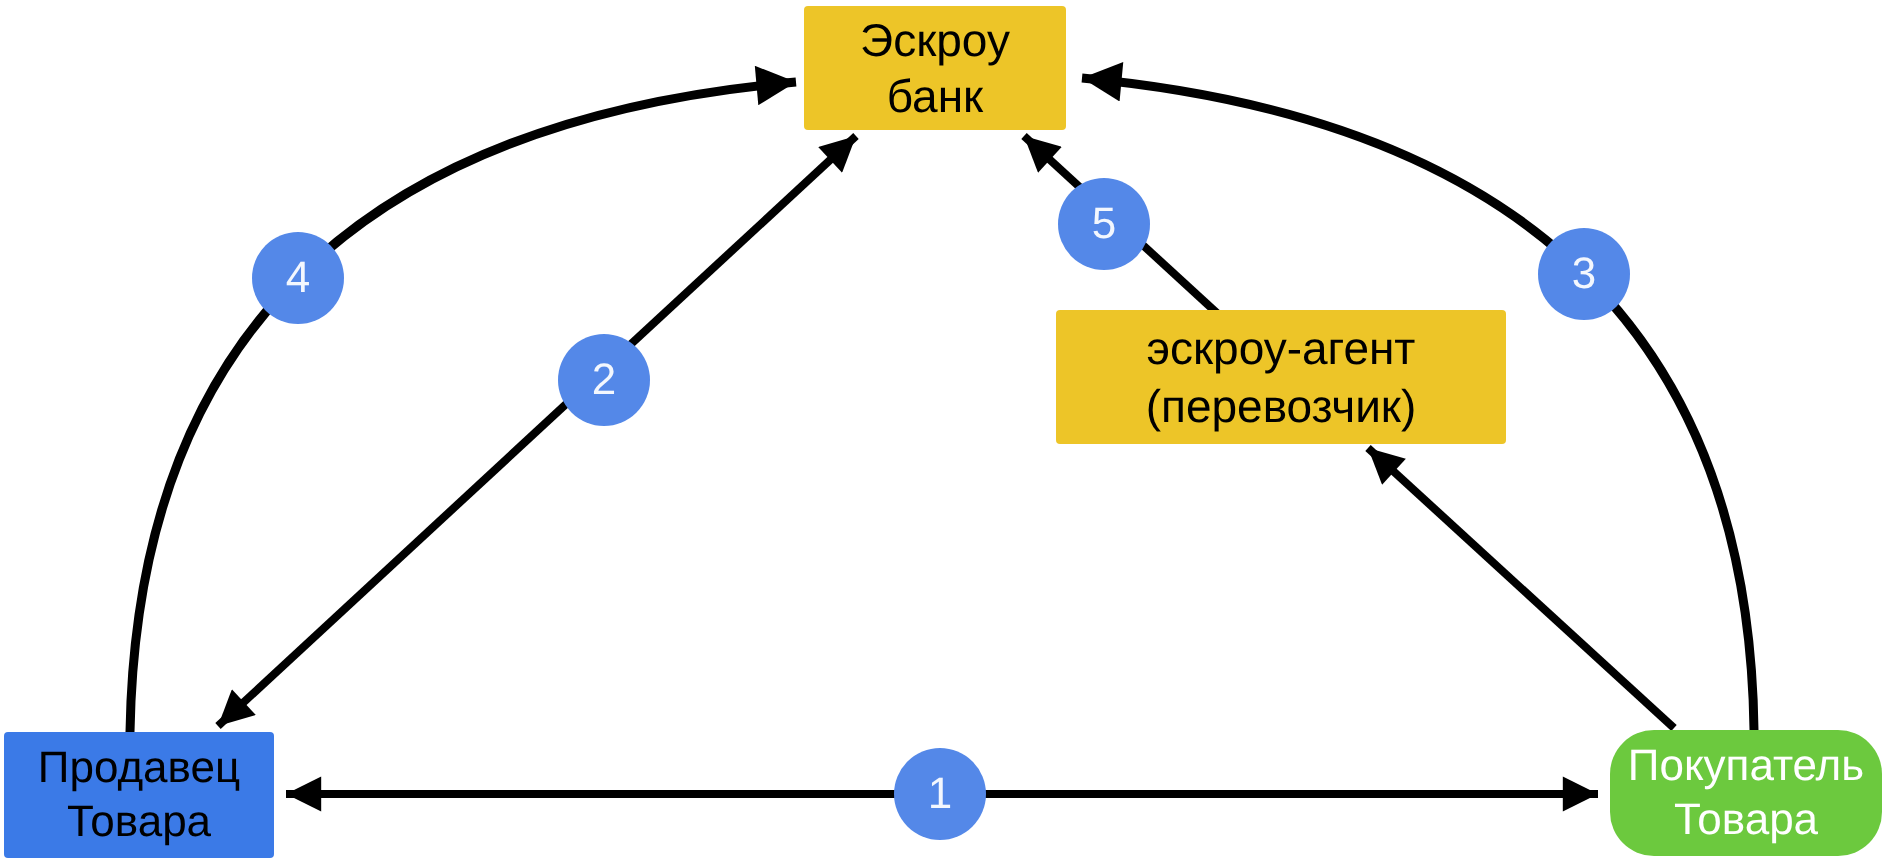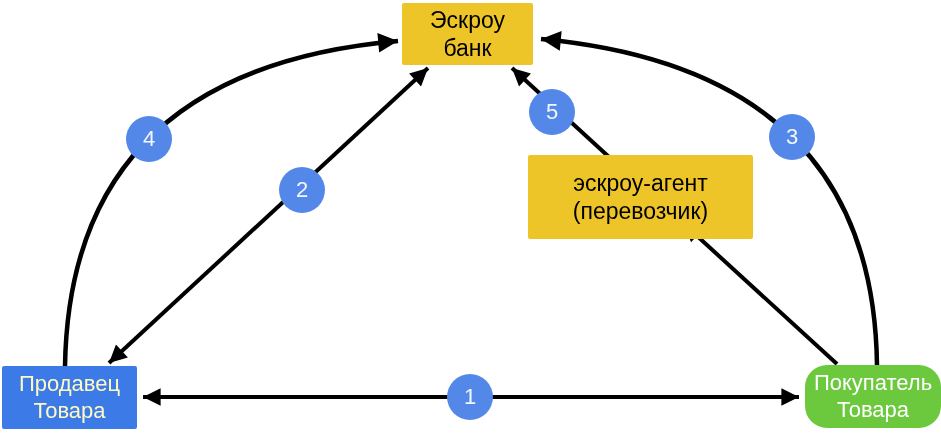--- a/index.html
+++ b/index.html
@@ -32,30 +32,30 @@
   }
   .node-bank {
     left: 402px; top: 3px;
     width: 131px; height: 62px;
     background: #EDC528;
     color: #000000;
     font-size: 23px;
   }
   .node-agent {
     left: 528px; top: 155px;
-    width: 225px; height: 84px;
+    width: 225px; height: 67px;
     background: #EDC528;
     color: #000000;
     font-size: 23px;
   }
   .node-seller {
     left: 2px; top: 366px;
     width: 135px; height: 63px;
     background: #3B7AE7;
-    color: #fef9c3;
+    color: #000000;
     font-size: 22px;
   }
   .node-buyer {
     left: 805px; top: 365px;
     width: 136px; height: 63px;
     background: #6CC93E;
     color: #ffffff;
     font-size: 22px;
     border-radius: 22px;
   }

